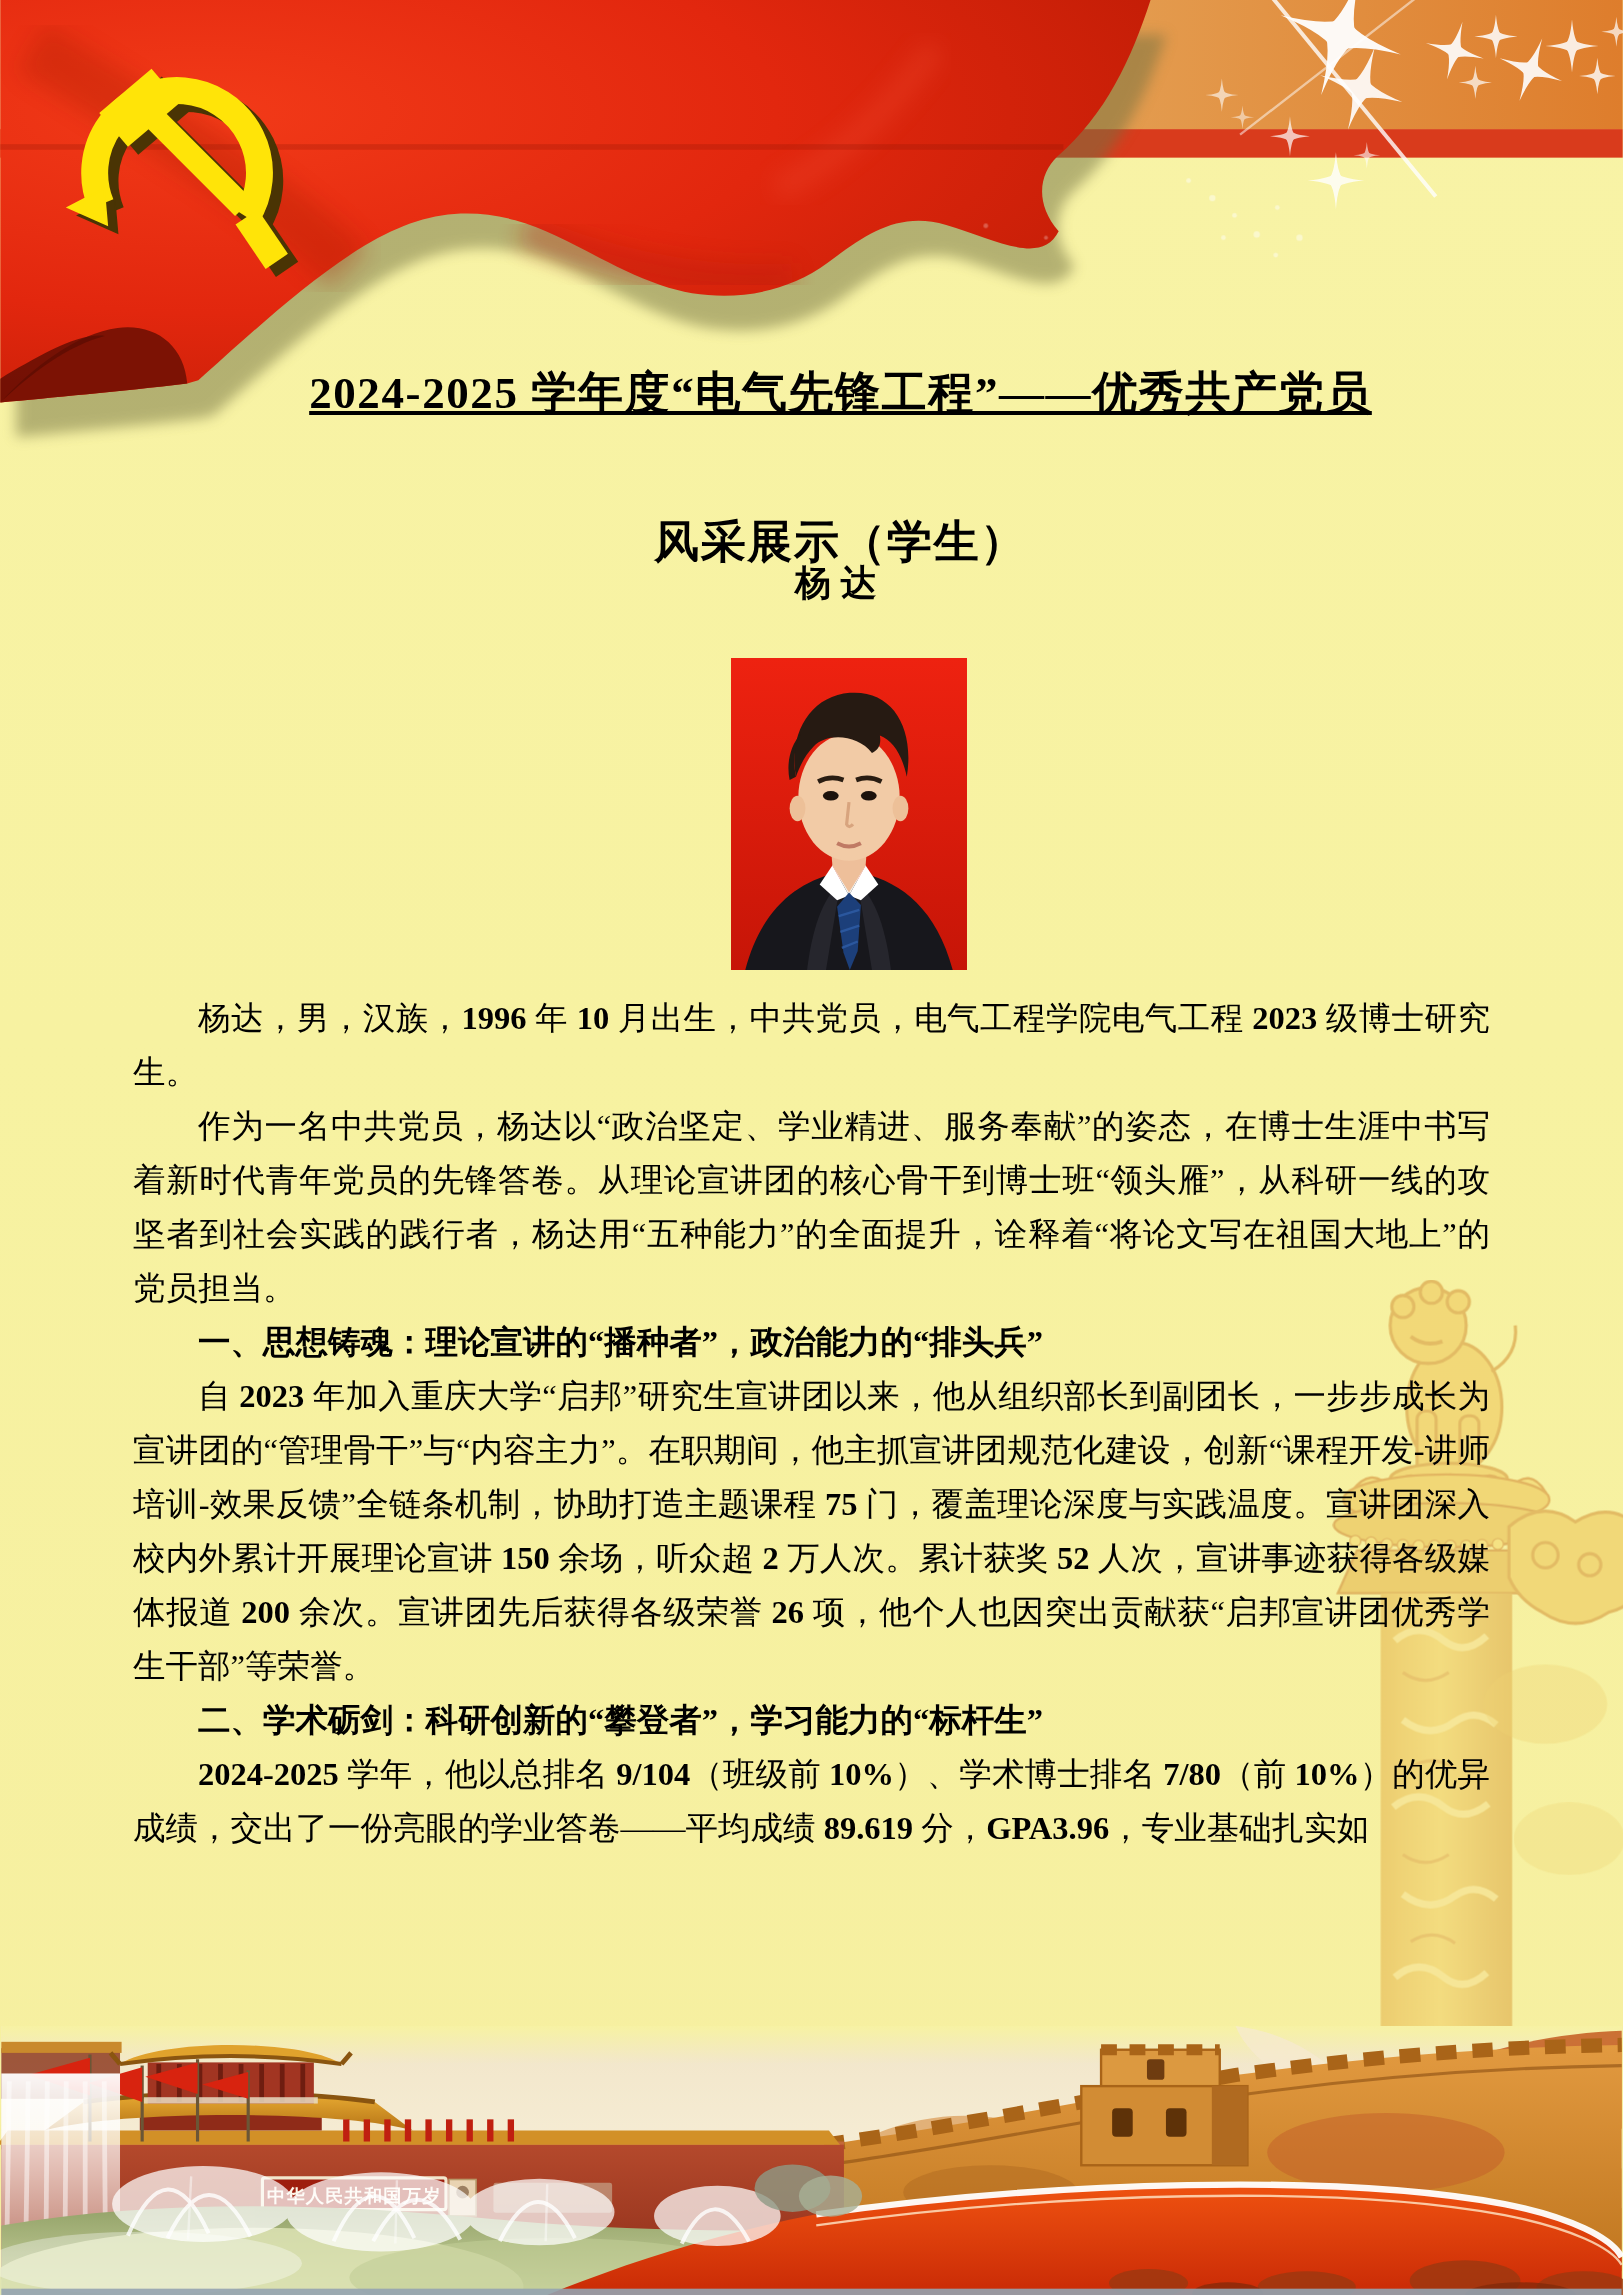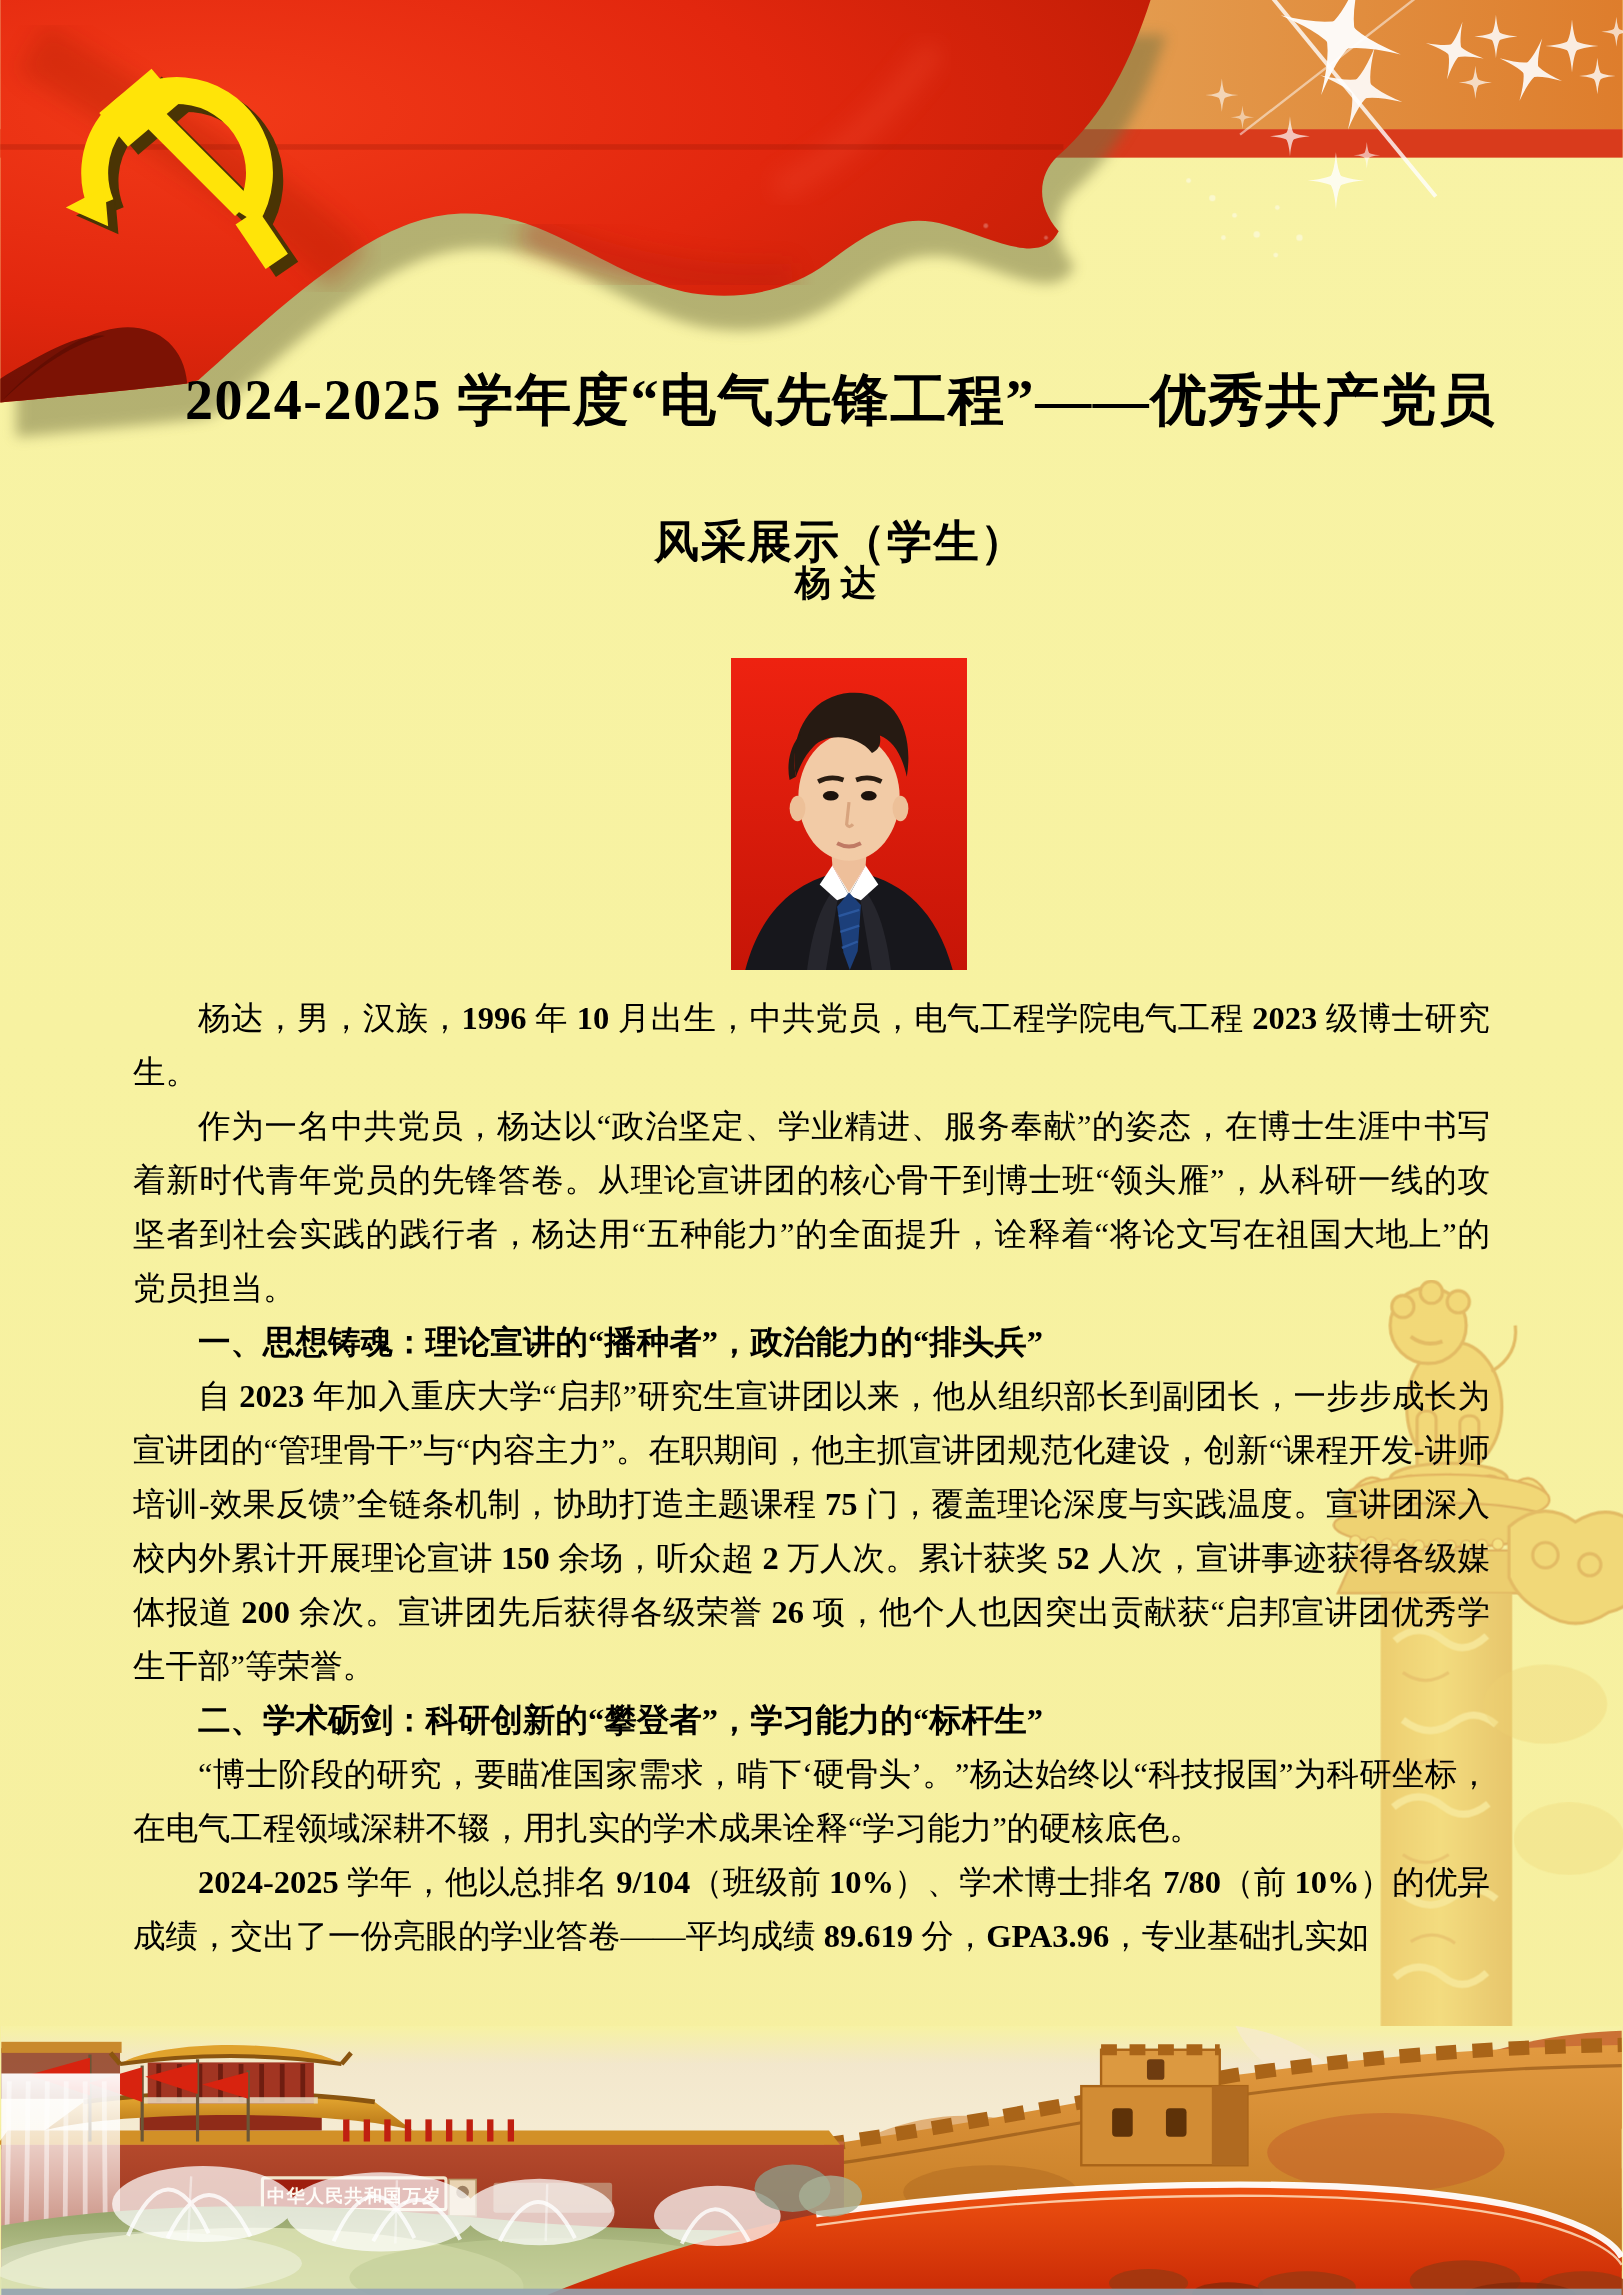--- a/index.html
+++ b/index.html
@@ -4,21 +4,21 @@
 <style>
   html,body{margin:0;padding:0;background:#777;}
   .page{
     position:relative;width:1623px;height:2295px;overflow:hidden;margin:0 auto;
     background:linear-gradient(180deg,#f8f3a6 0%,#f7f2a1 45%,#f6efa0 100%);
     font-family:"Liberation Serif","DejaVu Serif",serif;color:#000;
   }
   .abs{position:absolute;}
   
   .title-line{left:135px;width:1411px;text-align:center;font-weight:700;letter-spacing:1.6px;}
-  #title1{top:363px;font-size:56px;}
+  #title1{top:363px;font-size:45px;text-decoration:underline;}
   #title2{top:480px;font-size:45px;margin-top:32px;}
   #person-name{top:559px;font-size:36px;letter-spacing:9.5px;}
   
   .body-text{
     left:133px;top:991px;width:1357px;
     font-size:32.5px;line-height:54px;text-align:justify;text-justify:inter-ideograph;
   }
   .body-text p{margin:0;text-indent:65px;}
   .body-text p.heading{font-weight:700;}
   .body-text b{font-weight:700;}
@@ -443,18 +443,17 @@
   <div class="abs title-line" id="title1">2024-2025 学年度“电气先锋工程”——优秀共产党员</div>
   <div class="abs title-line" id="title2">风采展示（学生）</div>
   <div class="abs title-line" id="person-name">杨达</div>
 
   <div class="abs body-text">
       <p>杨达，男，汉族，<b>1996</b> 年 <b>10</b> 月出生，中共党员，电气工程学院电气工程 <b>2023</b> 级博士研究生。</p>
       <p>作为一名中共党员，杨达以“政治坚定、学业精进、服务奉献”的姿态，在博士生涯中书写着新时代青年党员的先锋答卷。从理论宣讲团的核心骨干到博士班“领头雁”，从科研一线的攻坚者到社会实践的践行者，杨达用“五种能力”的全面提升，诠释着“将论文写在祖国大地上”的党员担当。</p>
       <p class="heading">一、思想铸魂：理论宣讲的“播种者”，政治能力的“排头兵”</p>
       <p>自 <b>2023</b> 年加入重庆大学“启邦”研究生宣讲团以来，他从组织部长到副团长，一步步成长为宣讲团的“管理骨干”与“内容主力”。在职期间，他主抓宣讲团规范化建设，创新“课程开发-讲师培训-效果反馈”全链条机制，协助打造主题课程 <b>75</b> 门，覆盖理论深度与实践温度。宣讲团深入校内外累计开展理论宣讲 <b>150</b> 余场，听众超 <b>2</b> 万人次。累计获奖 <b>52</b> 人次，宣讲事迹获得各级媒体报道 <b>200</b> 余次。宣讲团先后获得各级荣誉 <b>26</b> 项，他个人也因突出贡献获“启邦宣讲团优秀学生干部”等荣誉。</p>
       <p class="heading">二、学术砺剑：科研创新的“攀登者”，学习能力的“标杆生”</p>
-      <p>“博士阶段的研究，要瞄准国家需求，啃下‘硬骨头’。”杨达始终以“科技报国”为科研坐标，在电气工程领域深耕不辍，用扎实的学术成果诠释“学习能力”的硬核底色。</p>
       <p><b>2024-2025</b> 学年，他以总排名 <b>9/104</b>（班级前 <b>10%</b>）、学术博士排名 <b>7/80</b>（前 <b>10%</b>）的优异成绩，交出了一份亮眼的学业答卷——平均成绩 <b>89.619</b> 分，<b>GPA3.96</b>，专业基础扎实如</p>
     </div>
 
 </div>
 
 
 </body></html>

